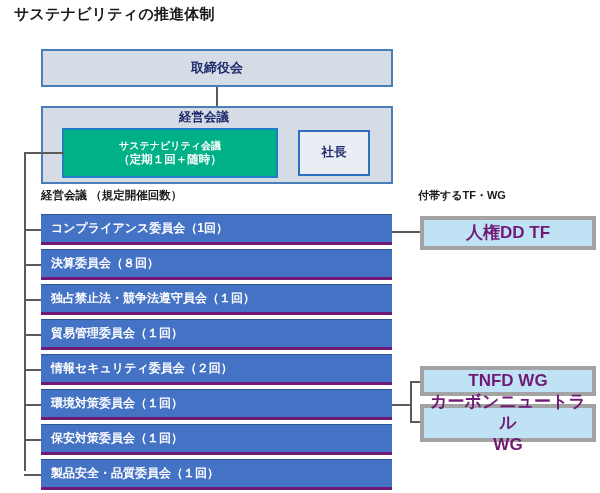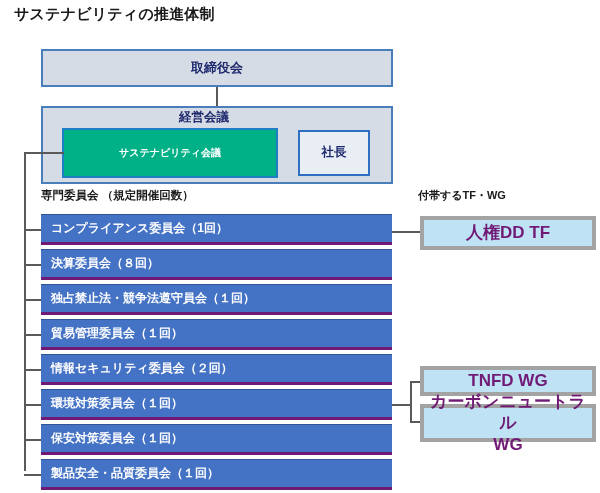--- a/index.html
+++ b/index.html
@@ -203,25 +203,26 @@
   <div class="abs" id="page-title">サステナビリティの推進体制</div>
 
   <div class="abs boxtext" id="board-box">取締役会</div>
   <div class="abs" id="board-to-mgmt"></div>
 
   <div class="abs" id="mgmt-box"></div>
   <div class="abs boxtext" id="mgmt-title">経営会議</div>
 
   <div class="abs boxtext" id="sustain-box">
     <span class="l1">サステナビリティ会議</span>
+    <span class="l2">（定期１回＋随時）</span>
   </div>
 
   <div class="abs boxtext" id="president-box">社長</div>
 
-  <div class="abs" id="committee-section-label">専門委員会 （規定開催回数）</div>
+  <div class="abs" id="committee-section-label">経営会議 （規定開催回数）</div>
   <div class="abs" id="tfwg-section-label">付帯するTF・WG</div>
 
   <div class="abs" id="trunk-to-sustain"></div>
   <div class="abs" id="trunk-vert"></div>
 
   <div id="committee-list">
       <div class="abs trunk-stub" style="top: 229px;"></div>
       <div class="abs committee-bar" style="top: 214px;">
         <span>コンプライアンス委員会（1回）</span>
       </div>

